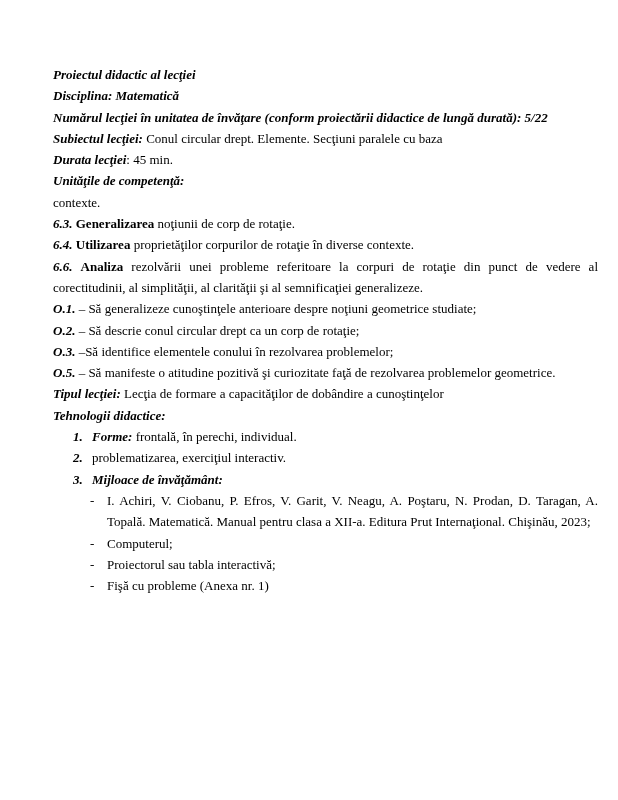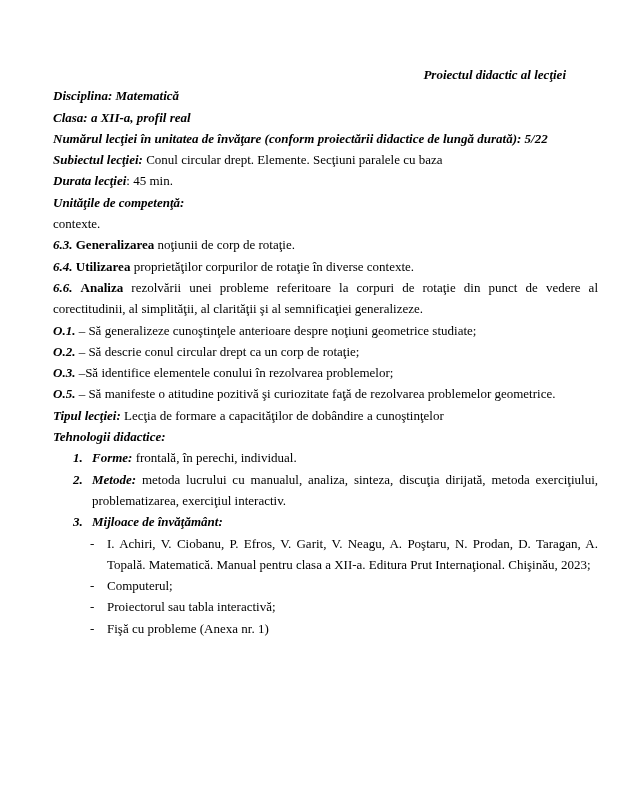--- a/index.html
+++ b/index.html
@@ -20,38 +20,35 @@
     position: relative;
     width: 545px;
     margin-left: 53px;
     padding-top: 64px;
   }
   .block { position: relative; }
   .b { font-weight: bold; }
   .i { font-style: italic; }
   .line { width: 100%; }
   .jl { text-align: justify; text-align-last: justify; }
-  .title { width: 513px; text-align: right; }
+  .title { width: 513px; text-align: left; }
   .num { padding-left: 39px; }
   .num .marker { position: absolute; left: 20px; top: 0; }
   .bullet { padding-left: 54px; }
   .bullet .marker { position: absolute; left: 37px; top: 0; }
 </style>
 </head>
 <body>
 
 <div class="page">
     <div class="block title">
       <div class="line"><span class="b i">Proiectul didactic al lecţiei</span></div>
     </div>
     <div class="block p">
       <div class="line"><span class="b i">Disciplina: Matematică</span></div>
-    </div>
-    <div class="block p">
-      <div class="line"><span class="b i">Clasa: a XII-a, profil real</span></div>
     </div>
     <div class="block p">
       <div class="line"><span class="b i">Numărul lecţiei în unitatea de învăţare (conform proiectării didactice de lungă durată): 5/22</span></div>
     </div>
     <div class="block p">
       <div class="line"><span class="b i">Subiectul lecţiei: </span><span class="">Conul circular drept. Elemente. Secţiuni paralele cu baza</span></div>
     </div>
     <div class="block p">
       <div class="line"><span class="b i">Durata lecţiei</span><span class="">: 45 min.</span></div>
     </div>
@@ -88,21 +85,20 @@
     </div>
     <div class="block p">
       <div class="line"><span class="b i">Tehnologii didactice:</span></div>
     </div>
     <div class="block num">
       <span class="marker b i">1.</span>
       <div class="line"><span class="b i">Forme: </span><span class="">frontală, în perechi, individual.</span></div>
     </div>
     <div class="block num">
       <span class="marker b i">2.</span>
-      <div class="line jl"><span class="b i">Metode: </span><span class="">metoda lucrului cu manualul, analiza, sinteza, discuţia dirijată, metoda exerciţiului,</span></div>
       <div class="line"><span class="">problematizarea, exerciţiul interactiv.</span></div>
     </div>
     <div class="block num">
       <span class="marker b i">3.</span>
       <div class="line"><span class="b i">Mijloace de învăţământ:</span></div>
     </div>
     <div class="block bullet">
       <span class="marker ">-</span>
       <div class="line jl"><span class="">I. Achiri, V. Ciobanu, P. Efros, V. Garit, V. Neagu, A. Poştaru, N. Prodan, D. Taragan, A.</span></div>
       <div class="line"><span class="">Topală. Matematică. Manual pentru clasa a XII-a. Editura Prut Internaţional. Chişinău, 2023;</span></div>

